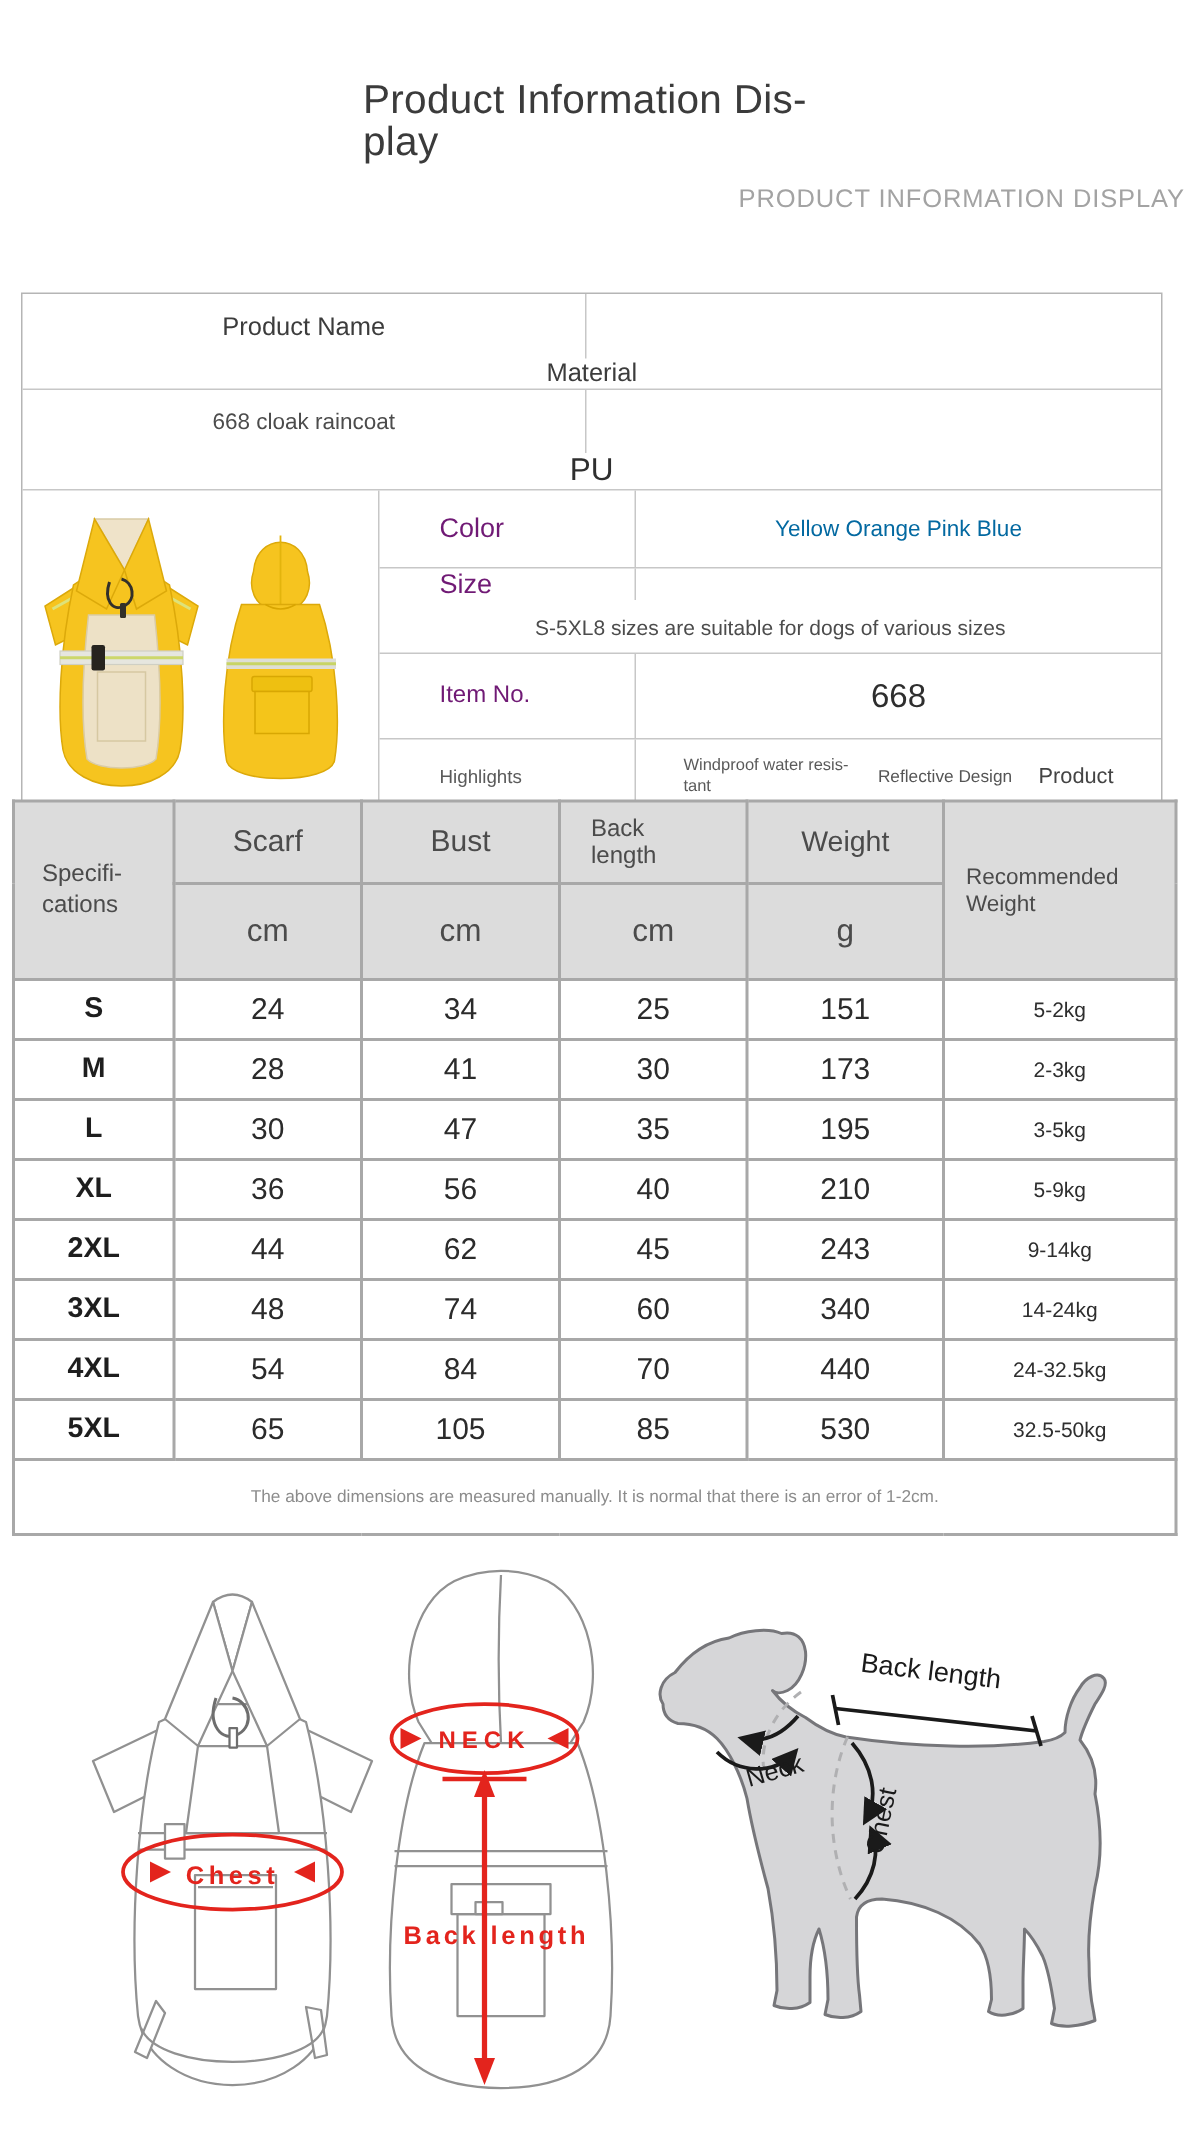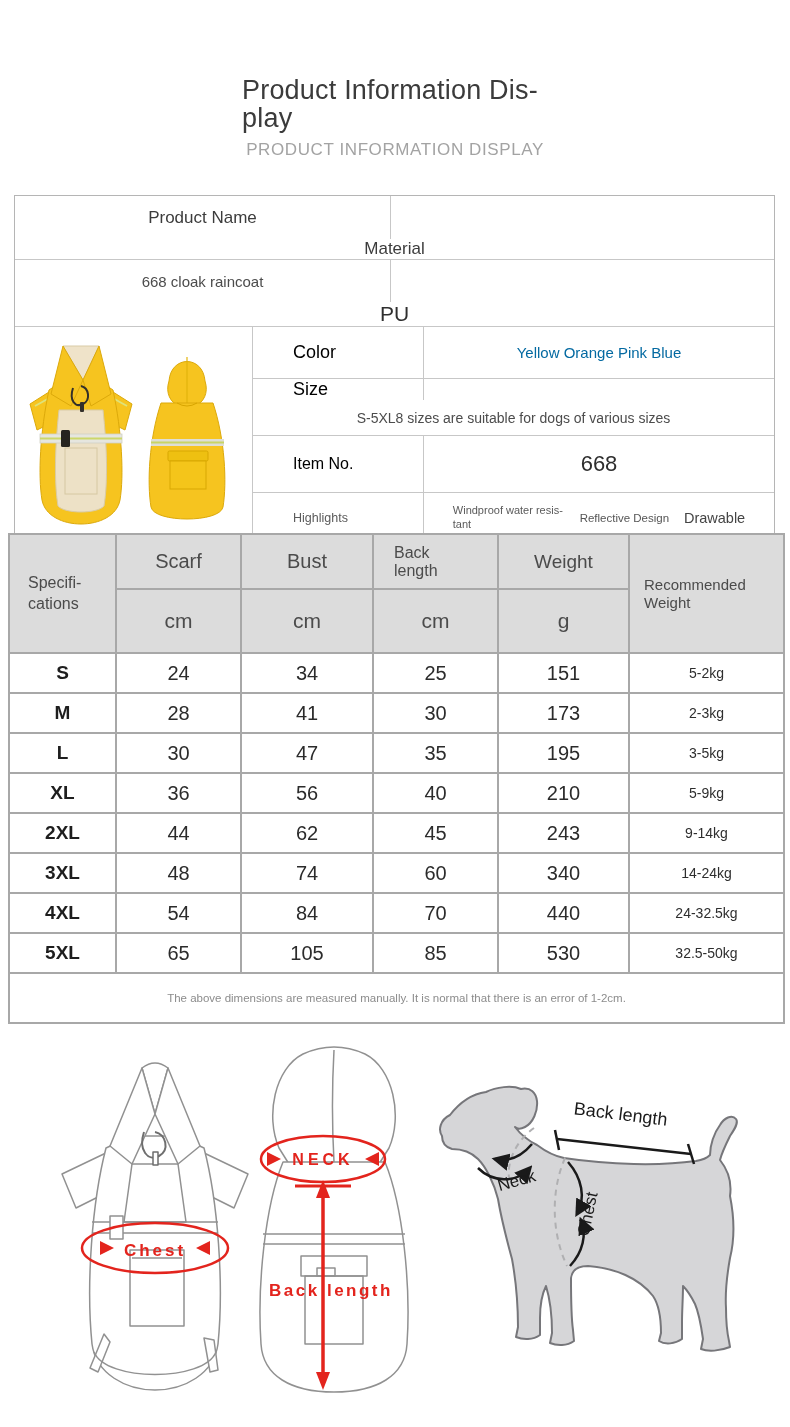--- a/index.html
+++ b/index.html
@@ -1,42 +1,42 @@
 <!DOCTYPE html>
 <html><head>
 <meta charset="utf-8">
 <style>
   html,body { margin:0; padding:0; background:#fff; }
   .page {
     position:relative; width:790px; height:1427px; background:#ffffff;
     font-family:"Liberation Sans", sans-serif; overflow:hidden; color:#333;
   }
   
-  .title-block { position:absolute; left:242px; top:76px; width:300px; }
+  .title-block { position:absolute; left:242px; top:52px; width:300px; }
   .title-line { display:block; font-size:27px; line-height:28px; color:#3b3b3b; letter-spacing:0.2px; font-weight:400; }
-  .subtitle { position:absolute; left:0; top:140px; width:790px; text-align:center;
+  .subtitle { position:absolute; left:0; top:123px; width:790px; text-align:right;
     font-size:17px; color:#a3a3a3; letter-spacing:0.6px; }
 
   
   .info-table { position:absolute; left:14px; top:195px; width:761px; border:1px solid #b5b5b5; box-sizing:border-box; background:#fff; }
   .it-row { display:flex; border-bottom:1px solid #c7c7c7;flex-direction:column; }
   .cell { box-sizing:border-box; display:flex; align-items:center; justify-content:center; }
   .w1 { width:376px; border-right:1px solid #c7c7c7; }
   .w2 { flex:1; }
   .it-r1 .cell { height:43px; font-size:17px; color:#3c3c3c; }
   .it-r2 .cell { height:42px; }
   .pn-value { font-size:15px; color:#4c4c4c; }
   .mat-value { font-size:21px; color:#2f2f2f; }
   .it-lower { display:flex; }
   .img-cell { width:238px; border-right:1px solid #c7c7c7; position:relative; height:214px; box-sizing:border-box; }
   .detail-rows { flex:1; display:flex; flex-direction:column; }
   .d-row { display:flex; border-bottom:1px solid #c7c7c7; }
   .d-row:last-child { border-bottom:none; }
   .d-label { width:171px; box-sizing:border-box; border-right:1px solid #c7c7c7;
-    display:flex; align-items:center; padding-left:40px; font-size:18px; color:#000000; }
+    display:flex; align-items:center; padding-left:40px; font-size:18px; color:#701a75; }
   .d-label.small { font-size:12.5px; color:#5a5a5a; }
   .d-label.mid { font-size:16px; }
   .d-value { flex:1; display:flex; align-items:center; justify-content:center; text-align:center; }
   .r-color { height:51px; } .r-color .d-value { font-size:15px; color:#0369a1; }
   .r-size { height:56px;flex-direction:column; } .r-size .d-value { font-size:14px; color:#4c4c4c; }
   .r-item { height:56px; } .r-item .d-value { font-size:22px; color:#2e2e2e; }
   .r-high { height:49px; }
   .hl-wrap { flex:1; display:flex; align-items:center; justify-content:space-evenly; padding:0 14px; }
   .hl-1 { width:112px; font-size:11px; line-height:1.25; color:#5a5a5a; text-align:left; }
   .hl-2 { font-size:11.5px; color:#555; }
@@ -132,21 +132,21 @@
         </div>
         <div class="d-row r-item">
           <div class="d-label mid">Item No.</div>
           <div class="d-value">668</div>
         </div>
         <div class="d-row r-high">
           <div class="d-label small">Highlights</div>
           <div class="hl-wrap">
             <span class="hl-1">Windproof water resis-tant</span>
             <span class="hl-2">Reflective Design</span>
-            <span class="hl-3">Drawable</span>
+            <span class="hl-3">Product</span>
           </div>
         </div>
       </div>
     </div>
   </div>
 
   <table class="size-table">
     <colgroup>
       <col style="width:107px">
         <col style="width:125px">

